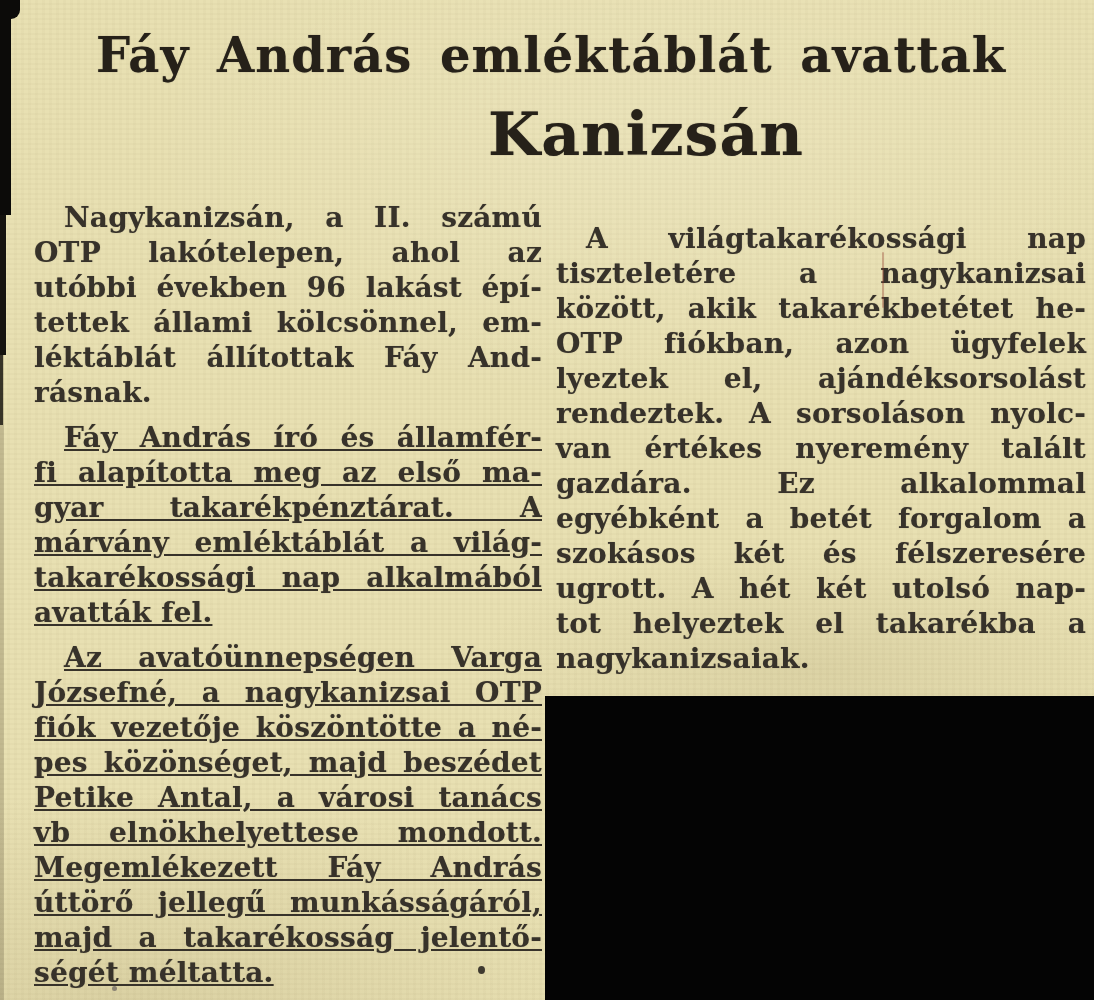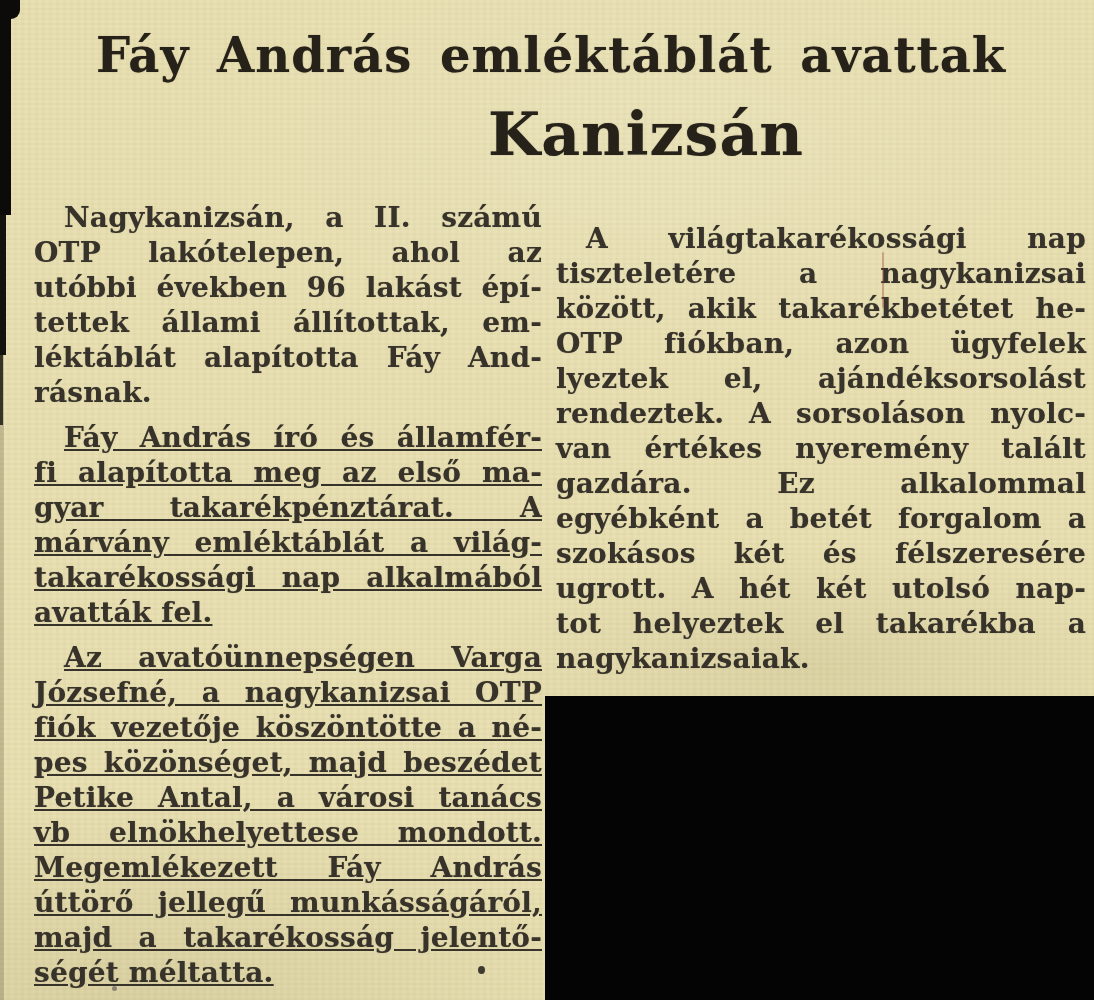--- a/index.html
+++ b/index.html
@@ -68,22 +68,22 @@
   <div class="headline">
     <div class="h1">Fáy András emléktáblát avattak</div>
     <div class="h2">Kanizsán</div>
   </div>
 
   <div class="col col-left">
     <div class="para">
       <div class="tl indent">Nagykanizsán, a II. számú</div>
       <div class="tl">OTP lakótelepen, ahol az</div>
       <div class="tl">utóbbi években 96 lakást épí-</div>
-      <div class="tl">tettek állami állítottak, em-</div>
-      <div class="tl">léktáblát alapította Fáy And-</div>
+      <div class="tl">tettek állami kölcsönnel, em-</div>
+      <div class="tl">léktáblát állítottak Fáy And-</div>
       <div class="tl last">rásnak.</div>
     </div>
     <div class="para">
       <div class="tl indent">Fáy András író és államfér-</div>
       <div class="tl">fi alapította meg az első ma-</div>
       <div class="tl">gyar takarékpénztárat. A</div>
       <div class="tl">márvány emléktáblát a világ-</div>
       <div class="tl">takarékossági nap alkalmából</div>
       <div class="tl last">avatták fel.</div>
     </div>

